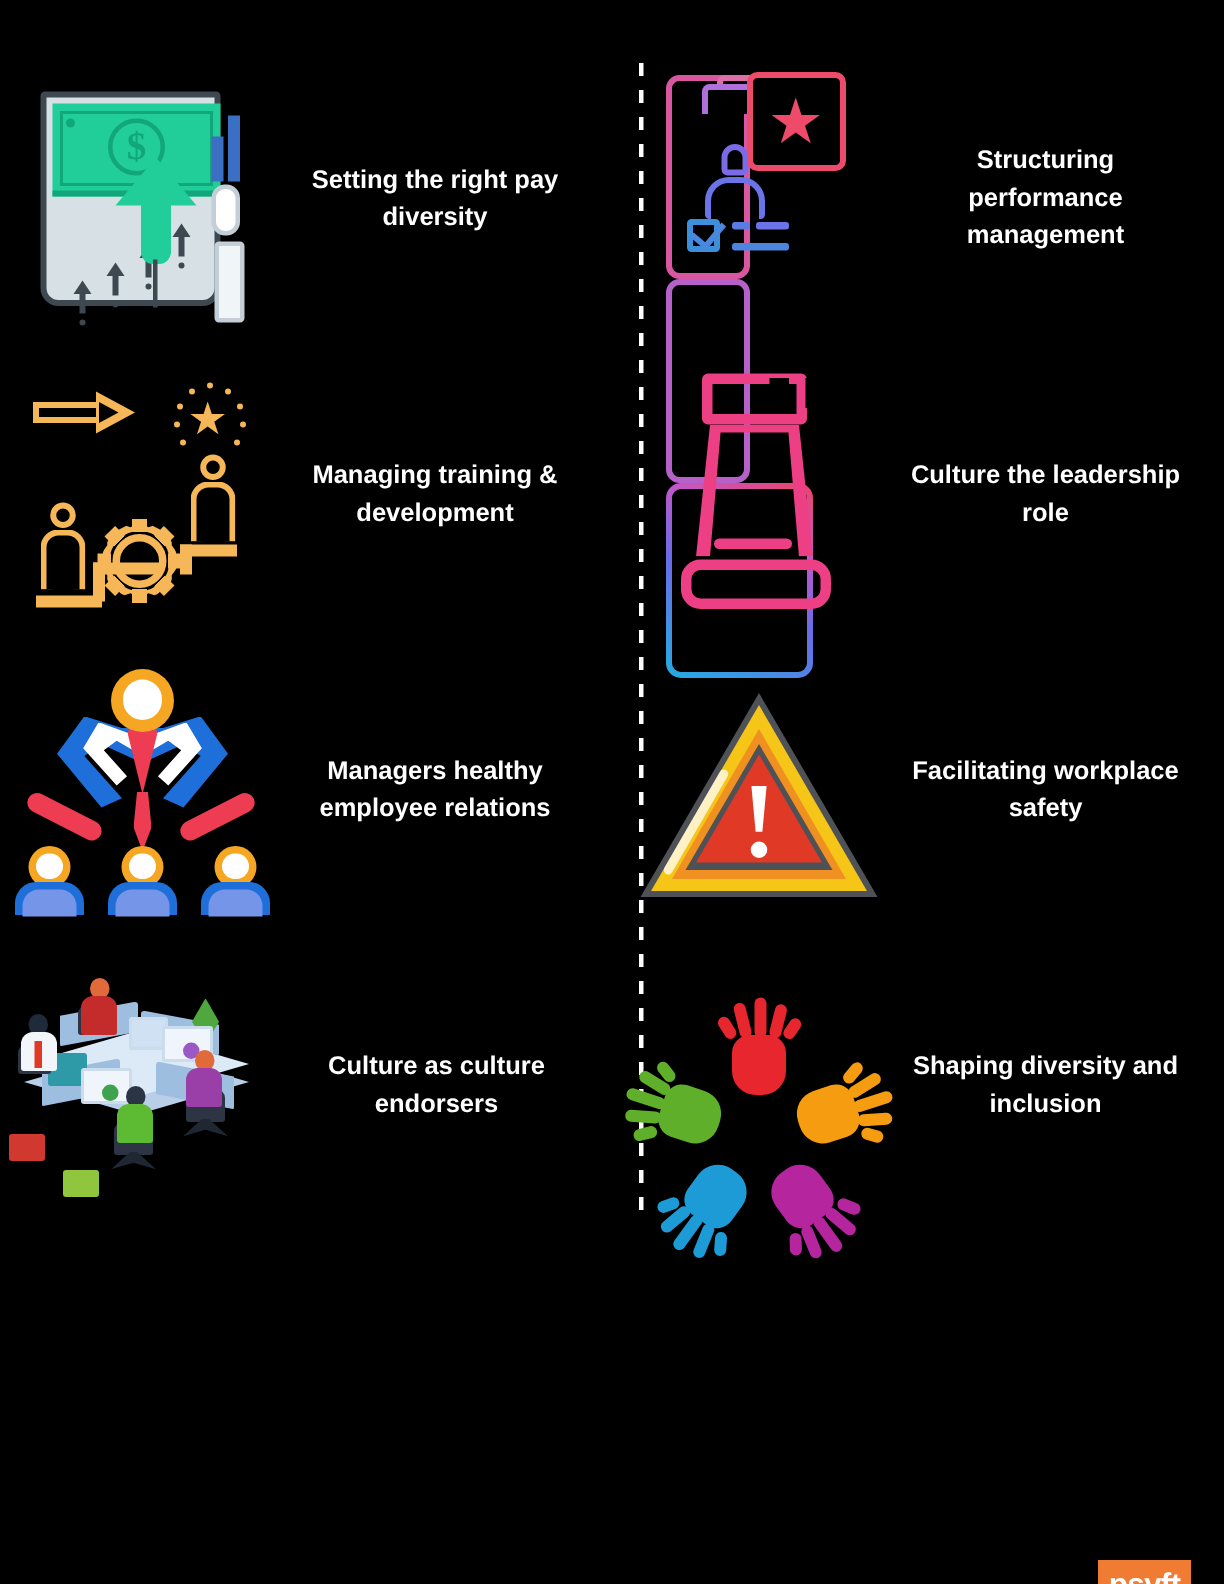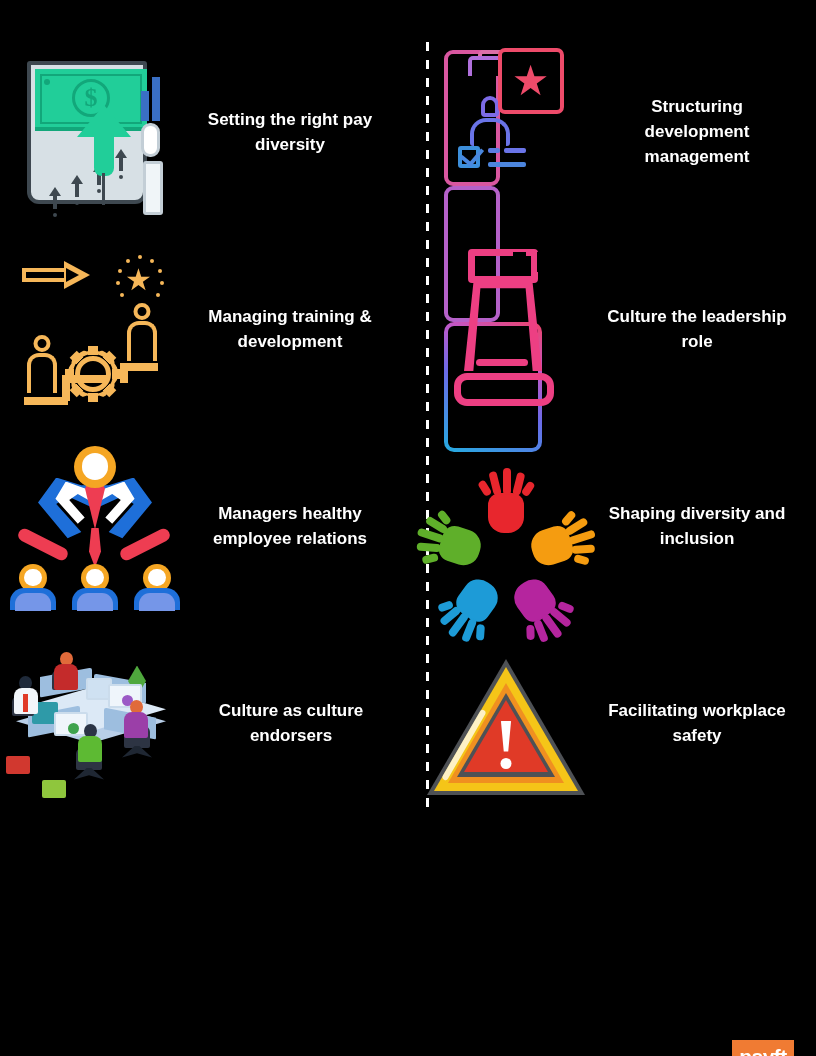--- a/index.html
+++ b/index.html
@@ -649,101 +649,101 @@
               <div class="dc-check"></div>
               <div class="dc-line dc-l1"></div>
               <div class="dc-line dc-l2"></div>
               <div class="dc-line dc-l3"></div>
             </div>
             <div class="dc-star-box">
               <div class="dc-star">★</div>
             </div>
           </div>
         </div>
-        <div class="cell-label">Structuring development management</div>
+        <div class="cell-label">Structuring performance management</div>
       </div>
 
       <div class="cell">
         <div class="icon-wrap">
           <div class="ic-rook">
             <div class="rk-top">
               <div class="rk-notch rk-n1"></div>
                 <div class="rk-notch rk-n2"></div>
             </div>
             <div class="rk-taper"></div>
             <div class="rk-shelf"></div>
             <div class="rk-base"></div>
           </div>
         </div>
         <div class="cell-label">Culture  the leadership role</div>
-      </div>
-
-      <div class="cell">
-        <div class="icon-wrap">
-          <div class="ic-hands">
-            <div class="hand" style="transform:rotate(0deg) translateY(-26px)">
-              <div class="palm" style="background:#E8262D"></div>
-              <div class="f f1" style="background:#E8262D"></div>
-              <div class="f f2" style="background:#E8262D"></div>
-              <div class="f f3" style="background:#E8262D"></div>
-              <div class="f f4" style="background:#E8262D"></div>
-              <div class="f f5" style="background:#E8262D"></div>
-            </div>
-            <div class="hand" style="transform:rotate(72deg) translateY(-26px)">
-              <div class="palm" style="background:#F59C10"></div>
-              <div class="f f1" style="background:#F59C10"></div>
-              <div class="f f2" style="background:#F59C10"></div>
-              <div class="f f3" style="background:#F59C10"></div>
-              <div class="f f4" style="background:#F59C10"></div>
-              <div class="f f5" style="background:#F59C10"></div>
-            </div>
-            <div class="hand" style="transform:rotate(144deg) translateY(-26px)">
-              <div class="palm" style="background:#B5259E"></div>
-              <div class="f f1" style="background:#B5259E"></div>
-              <div class="f f2" style="background:#B5259E"></div>
-              <div class="f f3" style="background:#B5259E"></div>
-              <div class="f f4" style="background:#B5259E"></div>
-              <div class="f f5" style="background:#B5259E"></div>
-            </div>
-            <div class="hand" style="transform:rotate(216deg) translateY(-26px)">
-              <div class="palm" style="background:#1D9BD7"></div>
-              <div class="f f1" style="background:#1D9BD7"></div>
-              <div class="f f2" style="background:#1D9BD7"></div>
-              <div class="f f3" style="background:#1D9BD7"></div>
-              <div class="f f4" style="background:#1D9BD7"></div>
-              <div class="f f5" style="background:#1D9BD7"></div>
-            </div>
-            <div class="hand" style="transform:rotate(288deg) translateY(-26px)">
-              <div class="palm" style="background:#5FAF2A"></div>
-              <div class="f f1" style="background:#5FAF2A"></div>
-              <div class="f f2" style="background:#5FAF2A"></div>
-              <div class="f f3" style="background:#5FAF2A"></div>
-              <div class="f f4" style="background:#5FAF2A"></div>
-              <div class="f f5" style="background:#5FAF2A"></div>
-            </div>
-          </div>
-        </div>
-        <div class="cell-label">Shaping diversity and inclusion</div>
       </div>
 
       <div class="cell">
         <div class="icon-wrap">
           <div class="ic-warn">
             <div class="tri tri-o"></div>
             <div class="tri tri-y"></div>
             <div class="tri tri-a"></div>
             <div class="tri tri-g"></div>
             <div class="tri tri-r"></div>
             <div class="warn-bang"></div>
             <div class="warn-dot"></div>
             <div class="warn-gloss"></div>
           </div>
         </div>
         <div class="cell-label">Facilitating workplace safety</div>
       </div>
+
+      <div class="cell">
+        <div class="icon-wrap">
+          <div class="ic-hands">
+            <div class="hand" style="transform:rotate(0deg) translateY(-26px)">
+              <div class="palm" style="background:#E8262D"></div>
+              <div class="f f1" style="background:#E8262D"></div>
+              <div class="f f2" style="background:#E8262D"></div>
+              <div class="f f3" style="background:#E8262D"></div>
+              <div class="f f4" style="background:#E8262D"></div>
+              <div class="f f5" style="background:#E8262D"></div>
+            </div>
+            <div class="hand" style="transform:rotate(72deg) translateY(-26px)">
+              <div class="palm" style="background:#F59C10"></div>
+              <div class="f f1" style="background:#F59C10"></div>
+              <div class="f f2" style="background:#F59C10"></div>
+              <div class="f f3" style="background:#F59C10"></div>
+              <div class="f f4" style="background:#F59C10"></div>
+              <div class="f f5" style="background:#F59C10"></div>
+            </div>
+            <div class="hand" style="transform:rotate(144deg) translateY(-26px)">
+              <div class="palm" style="background:#B5259E"></div>
+              <div class="f f1" style="background:#B5259E"></div>
+              <div class="f f2" style="background:#B5259E"></div>
+              <div class="f f3" style="background:#B5259E"></div>
+              <div class="f f4" style="background:#B5259E"></div>
+              <div class="f f5" style="background:#B5259E"></div>
+            </div>
+            <div class="hand" style="transform:rotate(216deg) translateY(-26px)">
+              <div class="palm" style="background:#1D9BD7"></div>
+              <div class="f f1" style="background:#1D9BD7"></div>
+              <div class="f f2" style="background:#1D9BD7"></div>
+              <div class="f f3" style="background:#1D9BD7"></div>
+              <div class="f f4" style="background:#1D9BD7"></div>
+              <div class="f f5" style="background:#1D9BD7"></div>
+            </div>
+            <div class="hand" style="transform:rotate(288deg) translateY(-26px)">
+              <div class="palm" style="background:#5FAF2A"></div>
+              <div class="f f1" style="background:#5FAF2A"></div>
+              <div class="f f2" style="background:#5FAF2A"></div>
+              <div class="f f3" style="background:#5FAF2A"></div>
+              <div class="f f4" style="background:#5FAF2A"></div>
+              <div class="f f5" style="background:#5FAF2A"></div>
+            </div>
+          </div>
+        </div>
+        <div class="cell-label">Shaping diversity and inclusion</div>
+      </div>
     </div>
   </div>
 
   <div class="footer">
     <div class="psyft">
       <span>psyft</span>
     </div>
   </div>
 
 </div>

